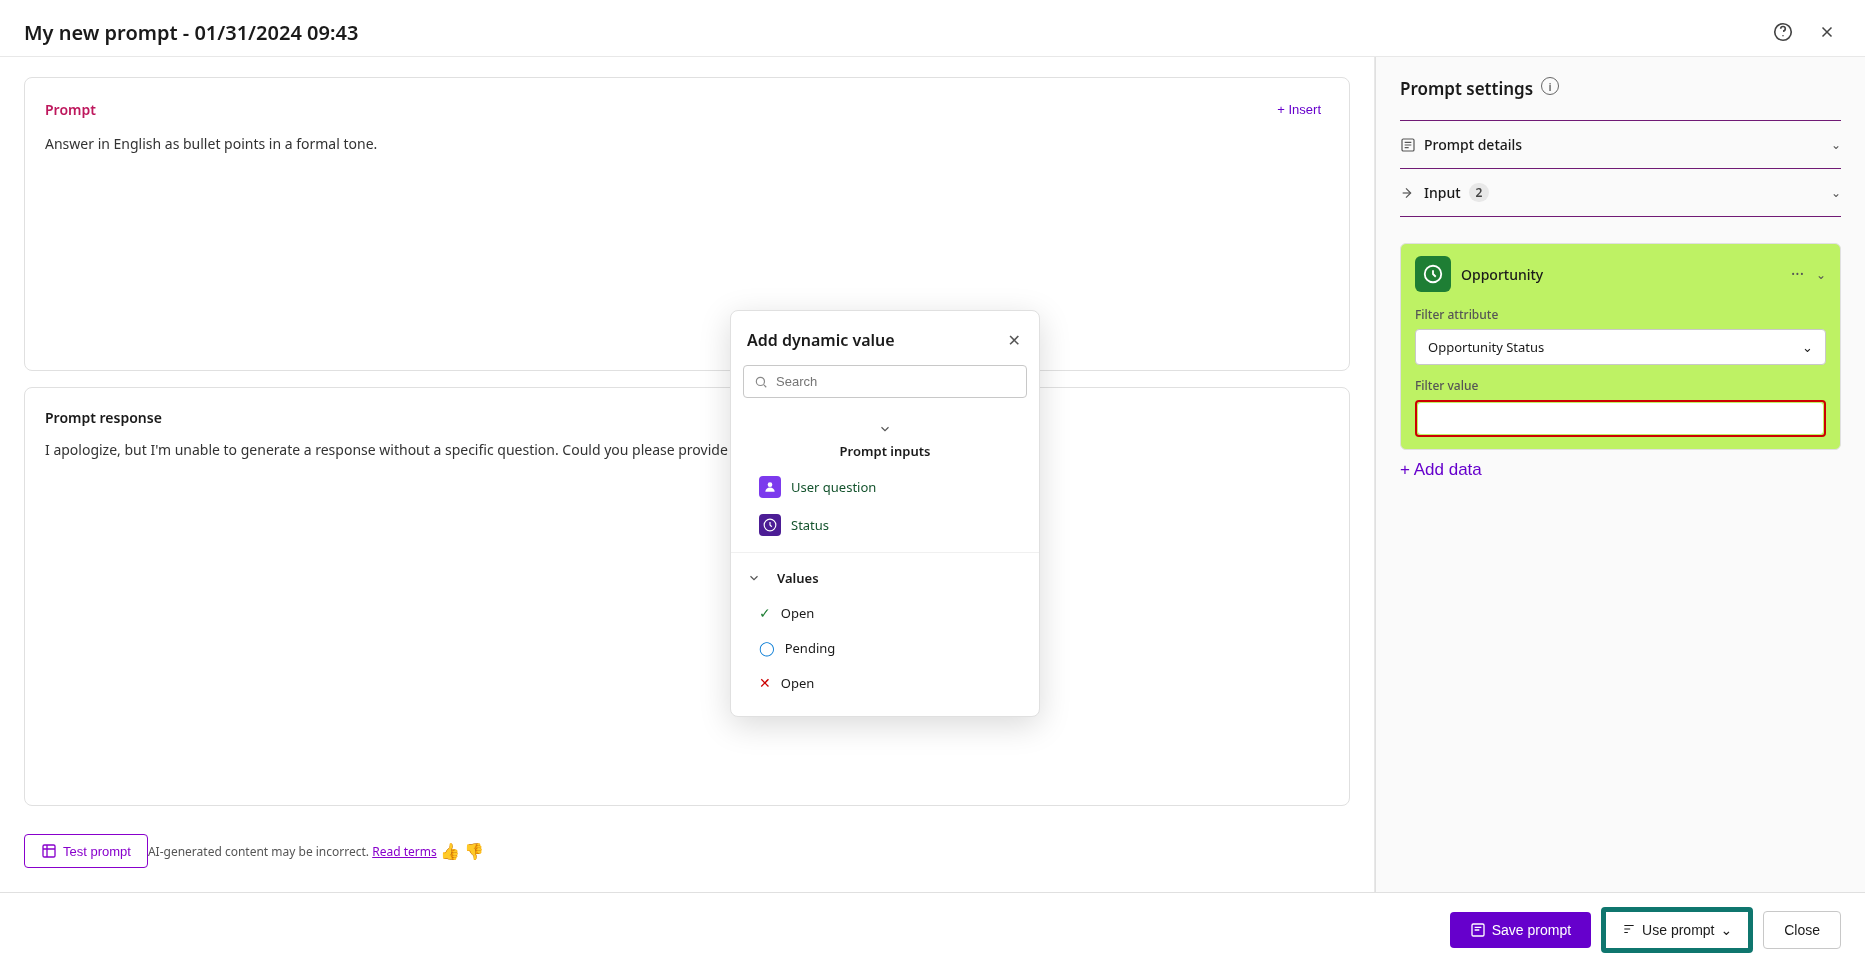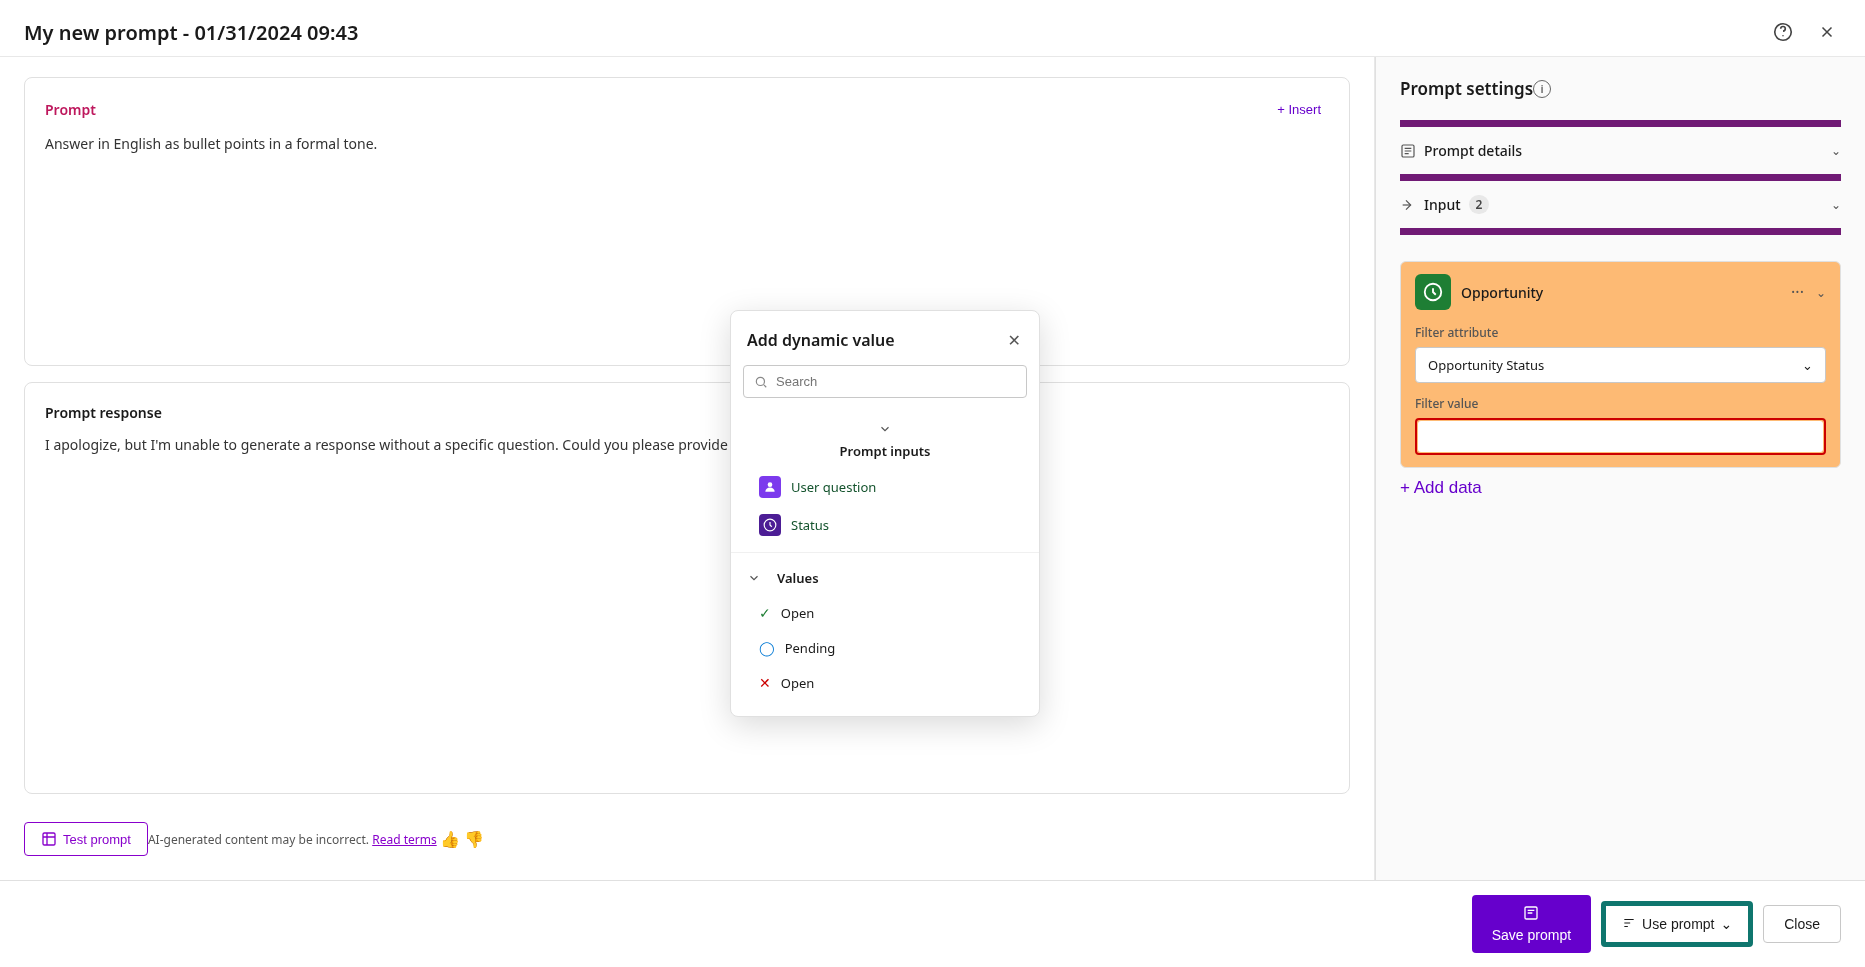--- a/index.html
+++ b/index.html
@@ -181,42 +181,43 @@
       display: flex;
       flex-direction: column;
       padding: 20px 24px;
       gap: 0;
       border-left: 1px solid #e0e0e0;
       overflow-y: auto;
     }
 
     .settings-title {
       display: flex;
-      align-items: center;
+      align-items: flex-start;
+      gap: 8px;
       font-size: 17px;
       font-weight: 600;
       color: #1a1a1a;
       margin-bottom: 20px;
     }
 
     .info-icon {
       width: 18px;
       height: 18px;
       border-radius: 50%;
       border: 1.5px solid #666;
       display: flex;
       align-items: center;
       justify-content: center;
       font-size: 11px;
       color: #666;
       cursor: pointer;
     }
 
     .settings-section {
-      border-top: 7px solid #701a75;
+      border-top: 1px solid #701a75;
       padding: 14px 0;
     }
 
     .settings-section-header {
       display: flex;
       align-items: center;
       justify-content: space-between;
       cursor: pointer;
     }
 
@@ -242,21 +243,21 @@
       font-size: 12px;
       color: #555;
     }
 
     
     .data-used-content {
       margin-top: 12px;
     }
 
     .opportunity-card {
-      background: #fdba74;
+      background: #bef264;
       border: 1px solid #e0e0e0;
       border-radius: 6px;
       padding: 12px 14px;
     }
 
     .opportunity-header {
       display: flex;
       align-items: center;
       gap: 10px;
     }
@@ -376,21 +377,20 @@
       align-items: center;
       gap: 6px;
       padding: 10px 20px;
       background: #6600cc;
       color: #fff;
       border: none;
       border-radius: 4px;
       font-size: 14px;
       font-weight: 500;
       cursor: pointer;
-      flex-direction: column;
     }
 
     .use-prompt-btn {
       display: flex;
       align-items: flex-start;
       gap: 6px;
       padding: 10px 16px;
       background: #fff;
       color: #1a1a1a;
       border: 5px solid #0f766e;

